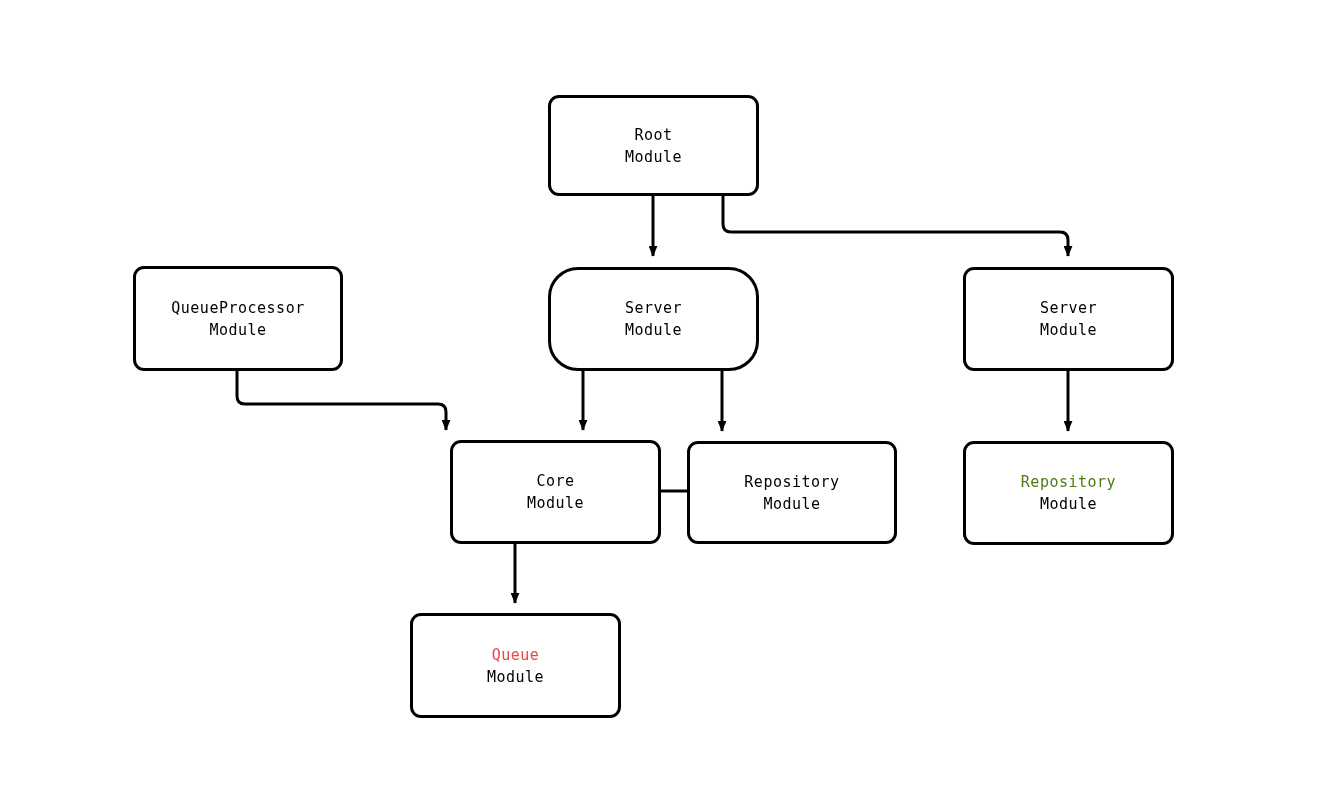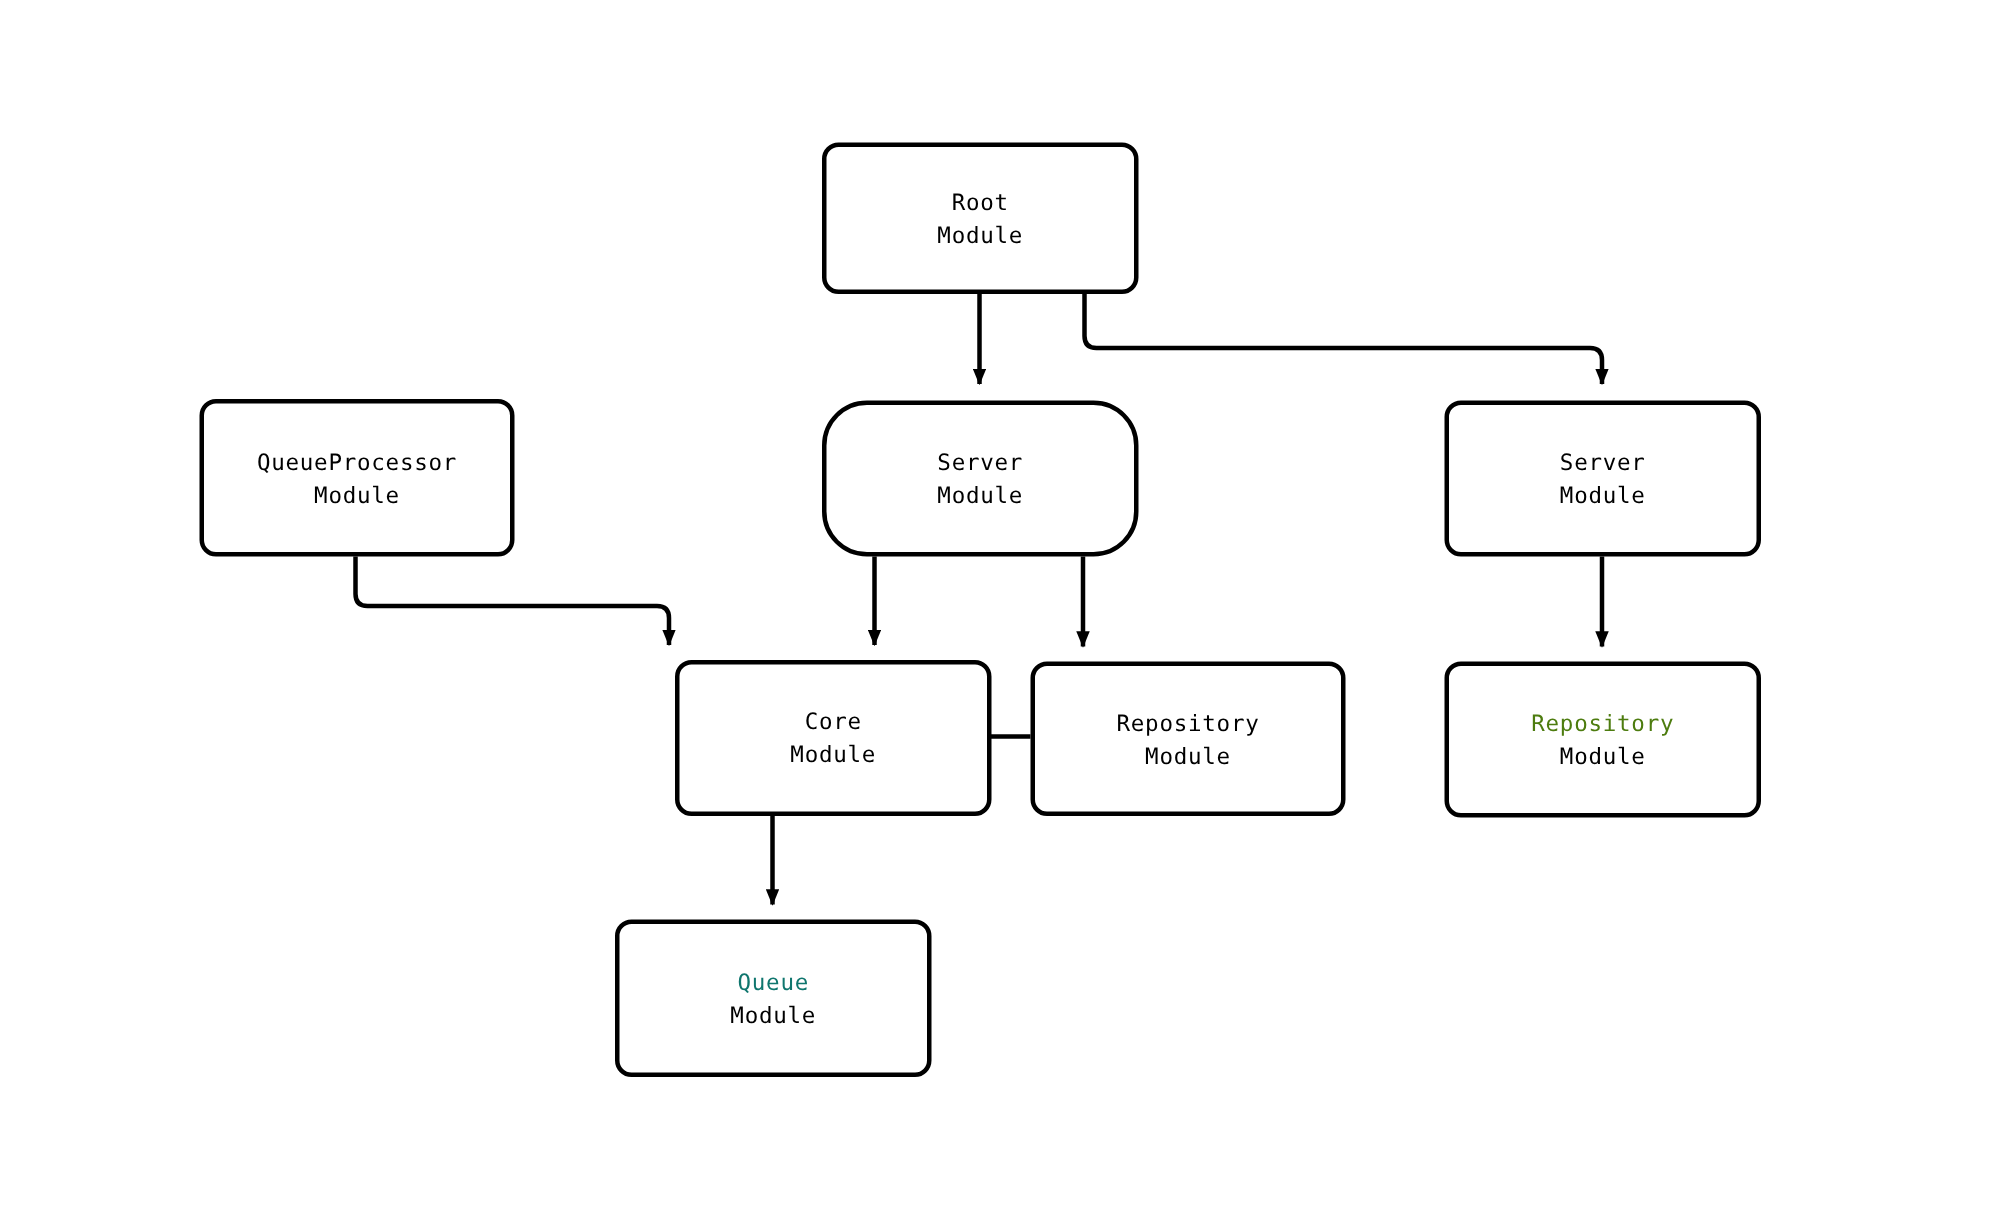--- a/index.html
+++ b/index.html
@@ -106,17 +106,17 @@
     <span class="node-line" style="color: rgb(0, 0, 0);">Repository</span>
     <span class="node-line" style="color: rgb(0, 0, 0);">Module</span>
   </div>
 
   <div class="node" style="left: 963px; top: 441px; width: 211px; height: 104px; border-color: rgb(0, 0, 0); border-width: 3px;">
     <span class="node-line" style="color: #4d7c0f;">Repository</span>
     <span class="node-line" style="color: rgb(0, 0, 0);">Module</span>
   </div>
 
   <div class="node" style="left: 410px; top: 613px; width: 211px; height: 105px; border-color: rgb(0, 0, 0); border-width: 3px;">
-    <span class="node-line" style="color: #0f766e;">Queue</span>
+    <span class="node-line" style="color: #ef4444;">Queue</span>
     <span class="node-line" style="color: rgb(0, 0, 0);">Module</span>
   </div>
 
 </div>
 
 </body></html>

